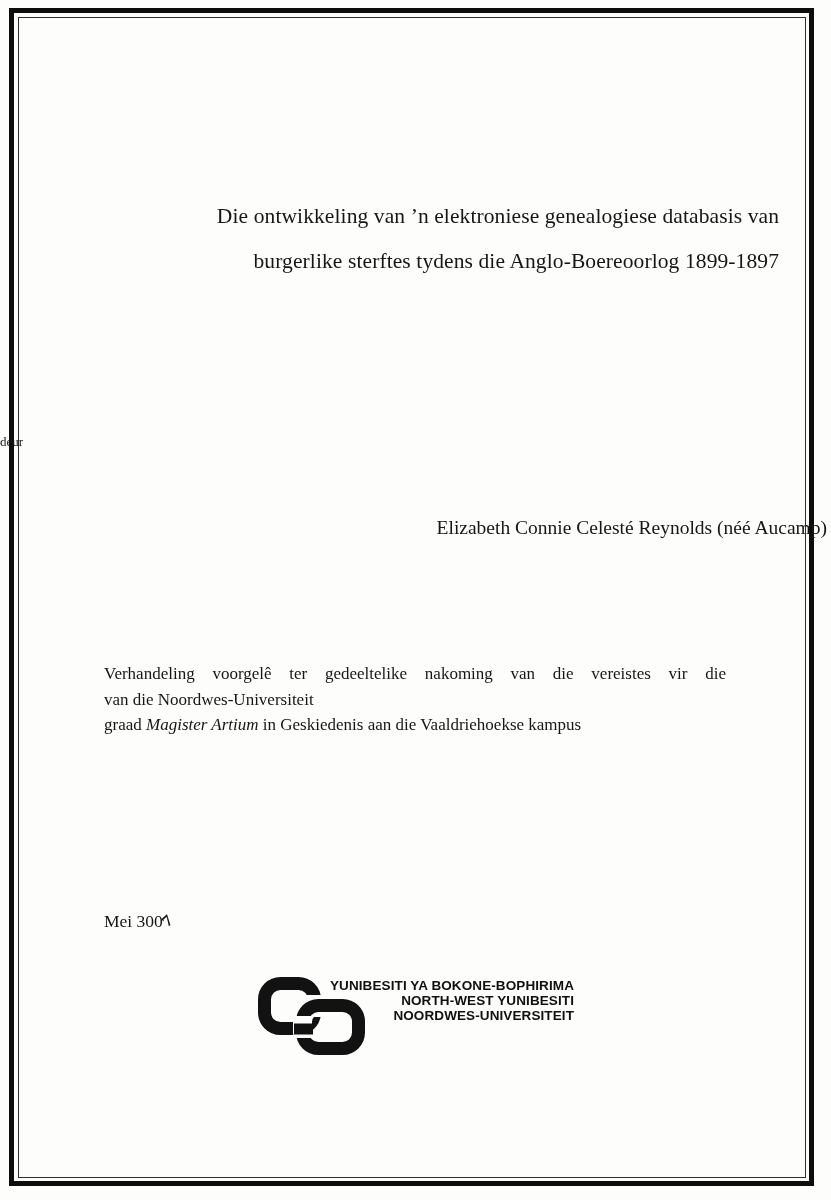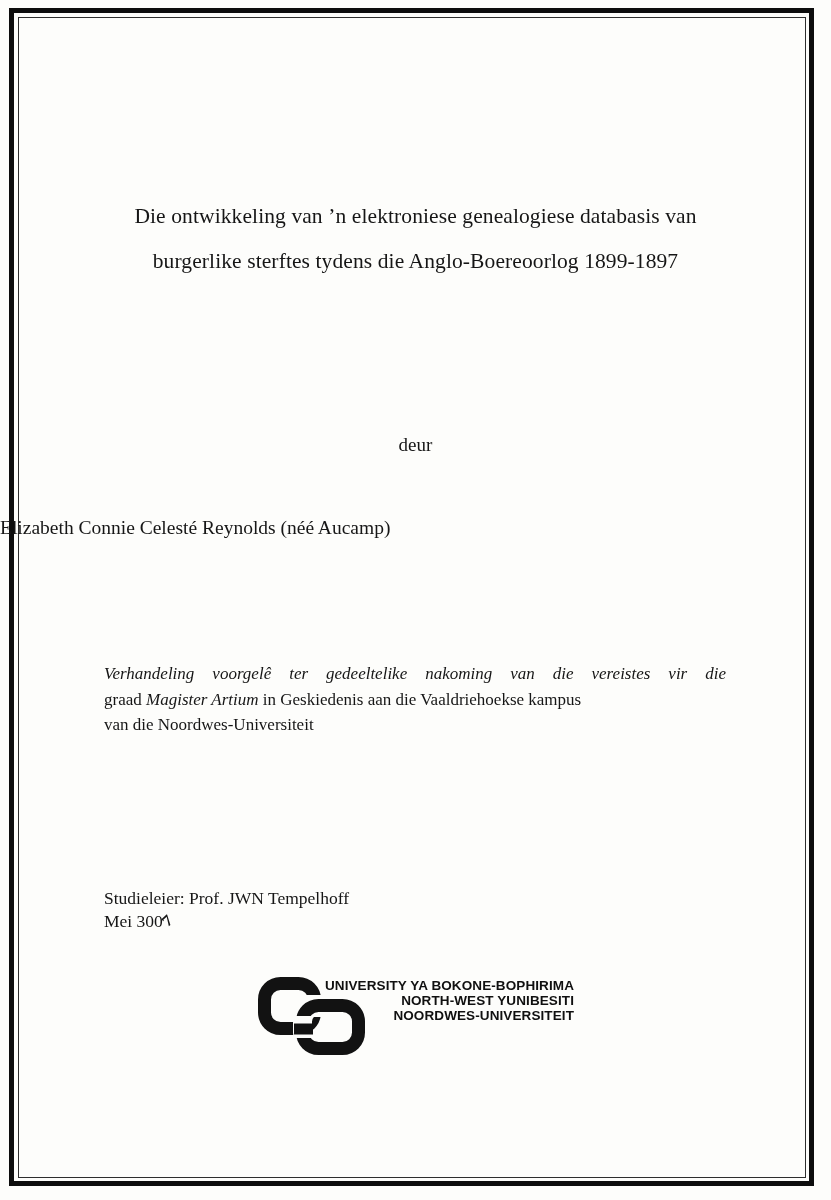--- a/index.html
+++ b/index.html
@@ -25,48 +25,47 @@
   }
   .frame-inner {
     position: absolute;
     left: 18px; top: 17px; right: 25px; bottom: 22px;
     border: 1px solid #2e2e2e;
     pointer-events: none;
   }
   .title-block {
     position: absolute;
     top: 194px; left: 52px; right: 52px;
-    text-align: center;
+    text-align: right;
     font-size: 21.5px;
     line-height: 45px;
     letter-spacing: 0.1px;
   }
   .byline {
     position: absolute;
     top: 434px; left: 0; right: 0;
-    text-align: center;
-    font-size: 19px;
+    text-align: left;
+    font-size: 13px;
   }
   .author {
     position: absolute;
-    top: 517px; left: 0; right: 12px;
-    text-align: left;
+    top: 517px; left: 0; right: 4px;
+    text-align: right;
     font-size: 19.5px;
   }
   .statement {
     position: absolute;
     top: 661px; left: 104px;
     width: 622px;
     font-size: 17px;
     line-height: 25.5px;
   }
   .statement .just {
     text-align: justify;
     text-align-last: justify;
-    font-style: italic;
   }
   .supervisor {
     position: absolute;
     top: 888px; left: 104px;
     font-size: 17.5px;
   }
   .date-line {
     position: absolute;
     top: 911px; left: 104px;
     font-size: 17.5px;
@@ -112,40 +111,39 @@
     <div>Die ontwikkeling van ’n elektroniese genealogiese databasis van</div>
     <div>burgerlike sterftes tydens die Anglo-Boereoorlog 1899-1897</div>
   </div>
 
   <div class="byline">deur</div>
 
   <div class="author">Elizabeth Connie Celesté Reynolds (néé Aucamp)</div>
 
   <div class="statement">
     <div class="just">Verhandeling voorgelê ter gedeeltelike nakoming van die vereistes vir die</div>
+    <div>van die Noordwes-Universiteit</div>
     <div><span>graad </span><i>Magister Artium</i><span> in Geskiedenis aan die Vaaldriehoekse kampus</span></div>
-    <div>van die Noordwes-Universiteit</div>
   </div>
 
-  <div class="supervisor">Studieleier: Prof. JWN Tempelhoff</div>
 
   <div class="date-line"><span>Mei 300</span><span class="seven">7</span></div>
 
   <div class="logo">
     <svg class="logo-mark" width="107" height="78" viewBox="0 0 107 78" xmlns="http://www.w3.org/2000/svg">
 
       <rect x="6.5" y="6.5" width="50" height="45" rx="16" fill="none" stroke="#121212" stroke-width="13"></rect>
       <rect x="47" y="18" width="17" height="22" fill="#fdfdfb"></rect>
 
       <rect x="44.5" y="28.5" width="56" height="43" rx="16" fill="none" stroke="#fdfdfb" stroke-width="19"></rect>
       <rect x="44.5" y="28.5" width="56" height="43" rx="16" fill="none" stroke="#121212" stroke-width="13"></rect>
       <rect x="36" y="39" width="17" height="22" fill="#fdfdfb"></rect>
 
       <rect x="36" y="46.5" width="19" height="11" fill="#121212"></rect>
     </svg>
     <div class="logo-text">
-      <div>UNIVERSITY YA BOKONE-BOPHIRIMA</div>
+      <div>YUNIBESITI YA BOKONE-BOPHIRIMA</div>
       <div>NORTH-WEST YUNIBESITI</div>
       <div>NOORDWES-UNIVERSITEIT</div>
     </div>
   </div>
 
 </div>
 
 </body></html>

